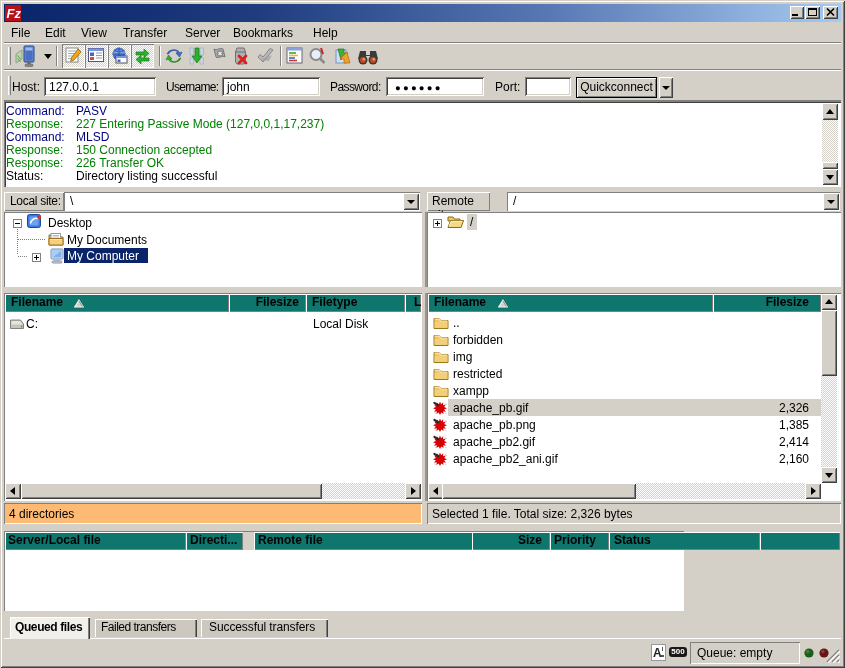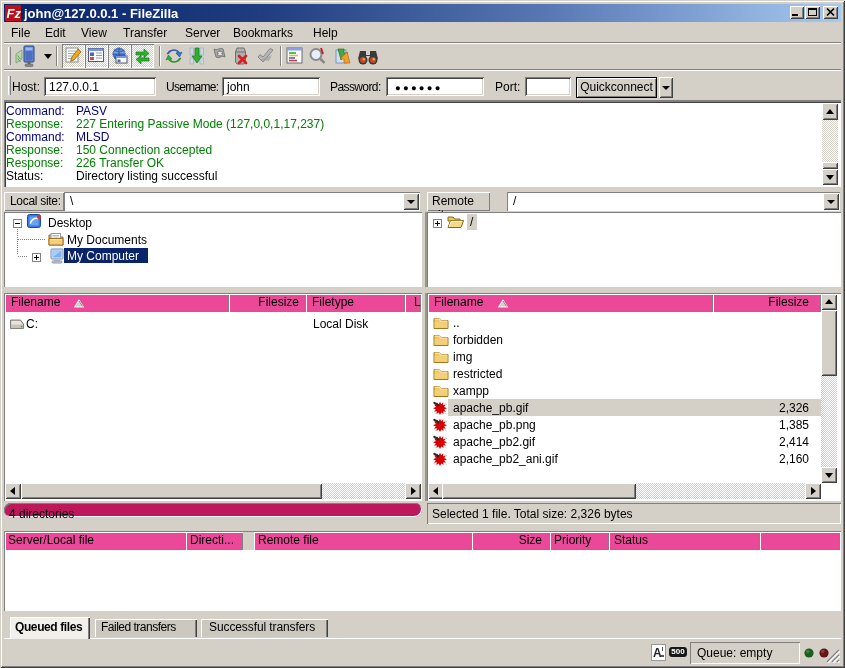--- a/index.html
+++ b/index.html
@@ -3,21 +3,21 @@
 <meta charset="utf-8">
 <style>
 * { margin:0; padding:0; box-sizing:border-box; }
 html,body { width:845px; height:668px; overflow:hidden; }
 body { font-family:"Liberation Sans", sans-serif; font-size:12px; background:#d4d0c8; position:relative; color:#000; }
 .abs { position:absolute; }
 .raised { box-shadow: inset 1px 1px 0 #fff, inset -1px -1px 0 #404040, inset 2px 2px 0 #d4d0c8, inset -2px -2px 0 #808080; }
 .raised1 { box-shadow: inset 1px 1px 0 #fff, inset -1px -1px 0 #808080; }
 .sunken { background:#fff; box-shadow: inset 1px 1px 0 #808080, inset -1px -1px 0 #fff, inset 2px 2px 0 #404040, inset -2px -2px 0 #d4d0c8; }
 .sunken1 { box-shadow: inset 1px 1px 0 #808080, inset -1px -1px 0 #fff; }
-.hdrcell { position:absolute; top:0; height:18px; background:#ec4899; box-shadow: inset 1px 1px 0 #fff, inset -1px 0 0 #808080, inset 0 -1px 0 #808080; line-height:17px; padding-left:6px; overflow:hidden; white-space:nowrap; }
+.hdrcell { position:absolute; top:0; height:18px; background:#0f766e; box-shadow: inset 1px 1px 0 #fff, inset -1px 0 0 #808080, inset 0 -1px 0 #808080; line-height:17px; padding-left:6px; overflow:hidden; white-space:nowrap;font-weight:bold; }
 .track { background: repeating-conic-gradient(#fff 0 25%, #d4d0c8 0 50%); background-size:2px 2px; }
 .sbbtn { position:absolute; background:#d4d0c8; box-shadow: inset 1px 1px 0 #fff, inset -1px -1px 0 #404040, inset 2px 2px 0 #d4d0c8, inset -2px -2px 0 #808080; }
 .arrow { position:absolute; width:0; height:0; }
 .dotv { position:absolute; background-image: repeating-linear-gradient(to bottom,#808080 0 1px,transparent 1px 2px); width:1px; }
 .doth { position:absolute; background-image: repeating-linear-gradient(to right,#808080 0 1px,transparent 1px 2px); height:1px; }
 .fname { position:absolute; top:2px; white-space:nowrap; }
 .fsize { position:absolute; top:2px; right:12px; }
 .expbox { position:absolute; width:9px; height:9px; background:#fff; border:1px solid #808080; }
 .sep { position:absolute; top:4px; width:2px; height:20px; border-left:1px solid #808080; border-right:1px solid #fff; }
 </style>
@@ -48,21 +48,20 @@
 </defs>
 </svg>
 
 <div class="abs" style="left:0;top:0;width:845px;height:668px; box-shadow: inset 1px 1px 0 #d4d0c8, inset -1px -1px 0 #404040, inset 2px 2px 0 #fff, inset -2px -2px 0 #808080; pointer-events:none; z-index:90;"></div>
 
 <div class="abs" style="left:4px;top:4px;width:837px;height:18px; background:linear-gradient(90deg,#0a246a 0%, #1e3c7e 30%, #5878b4 65%, #a6caf0 100%);">
   <svg class="abs" style="left:1px;top:1px;" width="16" height="16" viewBox="0 0 16 16">
       <rect width="16" height="16" fill="#b5121b"></rect>
       <text x="1.5" y="12.5" font-family="Liberation Sans" font-style="italic" font-weight="bold" font-size="13" fill="#fff">Fz</text>
     </svg>
-  <div class="abs" style="left:20px;top:2px;color:#fff;font-weight:bold;font-size:13px;line-height:15px;">john@127.0.0.1 - FileZilla</div>
   <div class="abs raised" style="left:786px;top:2px;width:14px;height:13px;background:#d4d0c8;">
     <div class="abs" style="left:2px;top:8px;width:6px;height:2px;background:#000;"></div>
   </div>
   <div class="abs raised" style="left:801px;top:2px;width:15px;height:13px;background:#d4d0c8;">
     <div class="abs" style="left:3px;top:2px;width:9px;height:8px;border:1px solid #000;border-top-width:2px;"></div>
   </div>
   <div class="abs raised" style="left:819px;top:2px;width:15px;height:13px;background:#d4d0c8;">
     <svg width="15" height="13">
         <path d="M4 2.5 l7 7 M11 2.5 l-7 7" stroke="#000" stroke-width="1.7"></path>
       </svg>
@@ -404,28 +403,28 @@
         <div class="arrow" style="left:5px;top:4px;border-top:4px solid transparent;border-bottom:4px solid transparent;border-right:5px solid #000;"></div>
       </div>
     <div class="abs raised" style="left:14px;top:0;width:194px;height:16px;background:#d4d0c8;"></div>
     <div class="abs track" style="left:208px;top:0;width:169px;height:16px;"></div>
     <div class="sbbtn" style="right:0;top:0;width:16px;height:16px;">
         <div class="arrow" style="left:6px;top:4px;border-top:4px solid transparent;border-bottom:4px solid transparent;border-left:5px solid #000;"></div>
       </div>
   </div>
 </div>
 
-<div class="abs sunken1" style="left:4px;top:503px;width:418px;height:14px;background:#be185d;border-radius:10px;">
+<div class="abs sunken1" style="left:4px;top:503px;width:418px;height:21px;background:#fdba74;">
     <span class="abs" style="left:5px;top:4px;">4 directories</span>
   </div>
 <div class="abs sunken1" style="left:427px;top:503px;width:414px;height:21px;background:#d4d0c8;">
     <span class="abs" style="left:5px;top:4px;">Selected 1 file. Total size: 2,326 bytes</span>
   </div>
 
-<div class="abs sunken1" style="left:4px;top:531px;width:837px;height:80px;background:#fff;">
+<div class="abs sunken1" style="left:4px;top:531px;width:680px;height:80px;background:#fff;">
   <div class="abs" style="left:1px;top:1px;width:835px;height:18px;background:#d4d0c8;">
     <div class="hdrcell" style="left:0;width:181px;padding-left:3px;">Server/Local file</div>
     <div class="hdrcell" style="left:181px;width:57px;padding-left:4px;">Directi...</div>
     <div class="hdrcell" style="left:238px;width:229px;padding-left:4px;margin-left:11px;">Remote file</div>
     <div class="hdrcell" style="left:467px;width:78px;text-align:right;padding-right:8px;">Size</div>
     <div class="hdrcell" style="left:545px;width:59px;padding-left:4px;">Priority</div>
     <div class="hdrcell" style="left:604px;width:151px;padding-left:5px;">Status</div>
     <div class="hdrcell" style="left:755px;width:80px;"></div>
   </div>
 </div>

